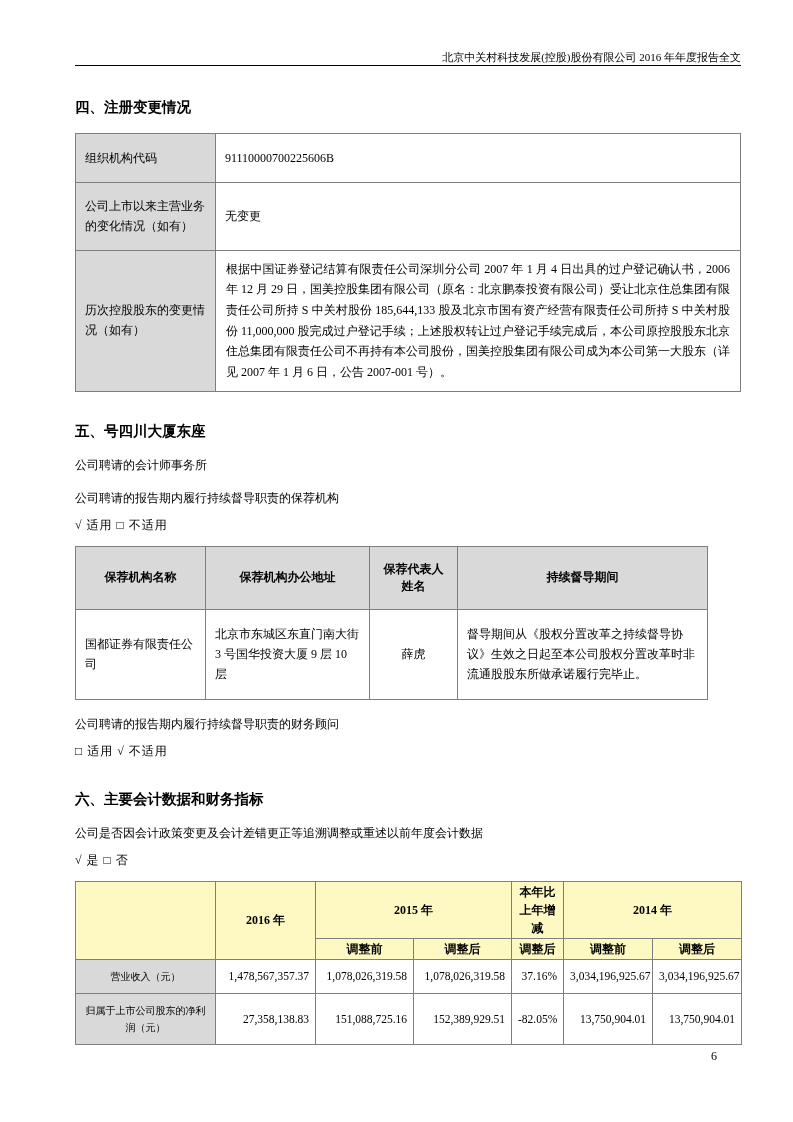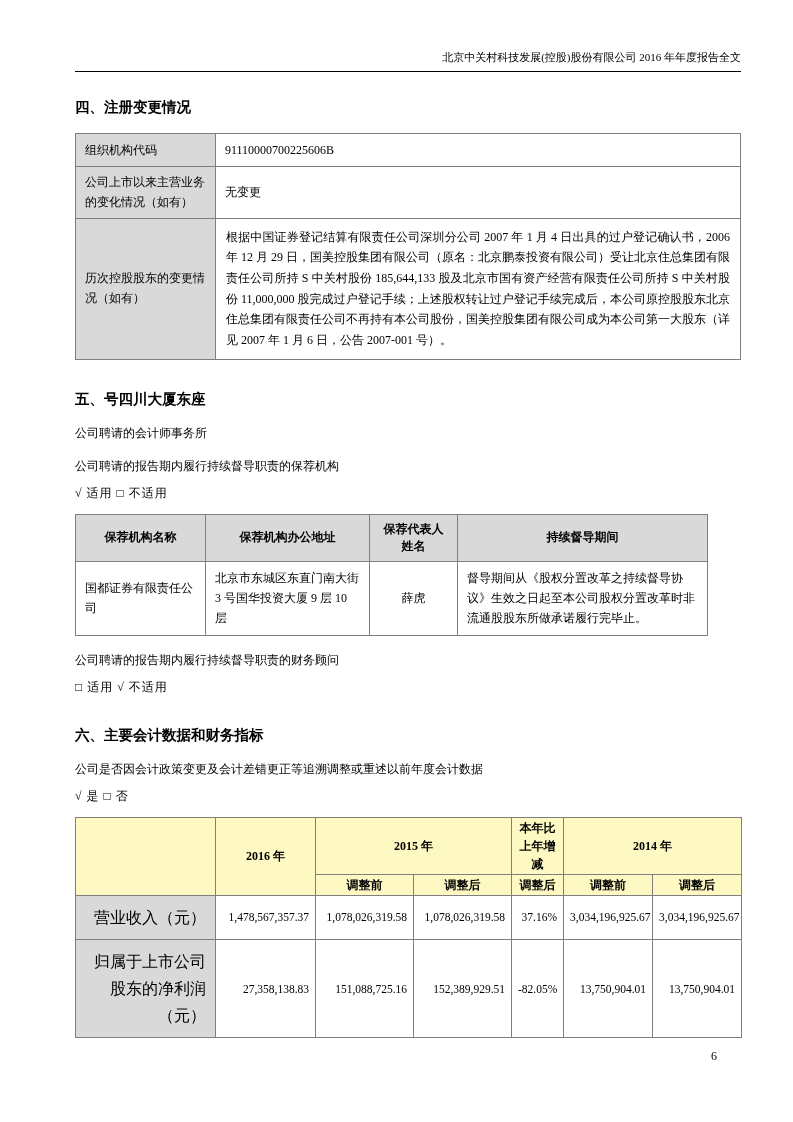--- a/index.html
+++ b/index.html
@@ -5,44 +5,44 @@
 <style>
   * { box-sizing: border-box; }
   html, body { margin: 0; padding: 0; background: #ffffff; }
   .page {
     width: 793px; height: 1122px; background: #ffffff; position: relative;
     font-family: "Liberation Serif", "DejaVu Serif", serif; color: #000000;
     overflow: hidden;
   }
   .header {
     position: absolute; top: 50px; left: 75px; width: 666px;
-    border-bottom: 1px solid #000; padding-bottom: 6px;
+    border-bottom: 1px solid #000; 
   }
   .header-text { text-align: right; font-size: 11px; }
   .content { position: absolute; top: 84px; left: 75px; width: 666px; }
   h2.section {
     font-family: "Liberation Sans", "DejaVu Sans", sans-serif;
     font-size: 14.5px; font-weight: bold; margin: 14px 0 16px 0;
   }
   h2.mt { margin-top: 30px; }
   p.para { font-size: 12px; margin: 16px 0 8px 0; }
   p.choice { font-size: 12px; margin: 10px 0 12px 0; letter-spacing: 1px; }
   table { border-collapse: collapse; font-size: 12px; table-layout: fixed; }
-  td, th { border: 1px solid #7f7f7f; padding: 6px 9px; vertical-align: middle; }
+  td, th { border: 1px solid #7f7f7f; padding: 14px 9px; vertical-align: middle; }
   .kv { width: 666px; }
   .kv .lbl { background: #d9d9d9; width: 140px; text-align: left; line-height: 1.6; }
   .kv .val { text-align: left; line-height: 1.7; }
   .kv .long { text-align: justify; line-height: 1.72; padding: 8px 10px; }
   .sponsor { width: 632px; border-radius: 6px; }
   .sponsor th { background: #d9d9d9; font-weight: bold; text-align: center; font-size: 12px; }
   .sponsor td { line-height: 1.7; }
   .sponsor .c { text-align: center; margin-top: 20px; }
   .fin { width: 666px; }
   .fin th { background: #fef9c3; font-weight: bold; text-align: center; font-size: 12px; padding: 1px 4px; line-height: 1.5; }
-  .fin .lbl { background: #d9d9d9; text-align: right; font-size: 16px; line-height: 1.7; padding: 8px 9px; }
+  .fin .lbl { background: #d9d9d9; text-align: center; font-size: 10px; line-height: 1.7; padding: 8px 9px; }
   .fin .num { text-align: right; font-size: 11.5px; padding: 10px 6px; white-space: nowrap; }
   .footer {
     position: absolute; right: 76px; bottom: 58px; font-size: 12px;
   }
 </style>
 </head>
 <body>
 
 <div class="page">
 

